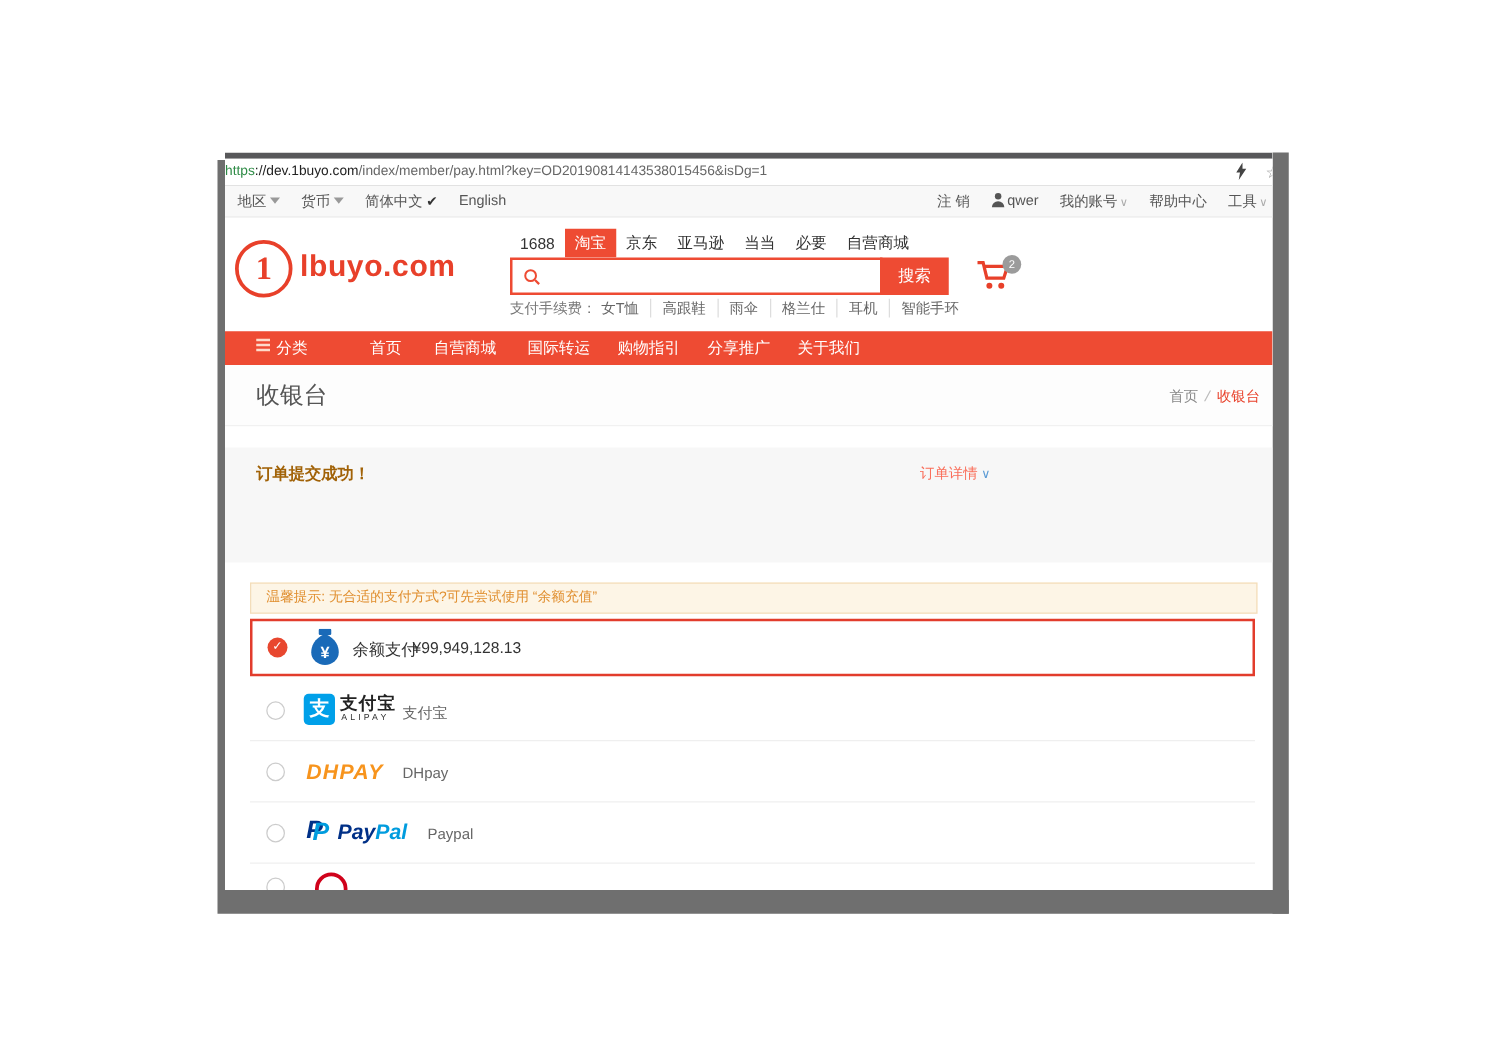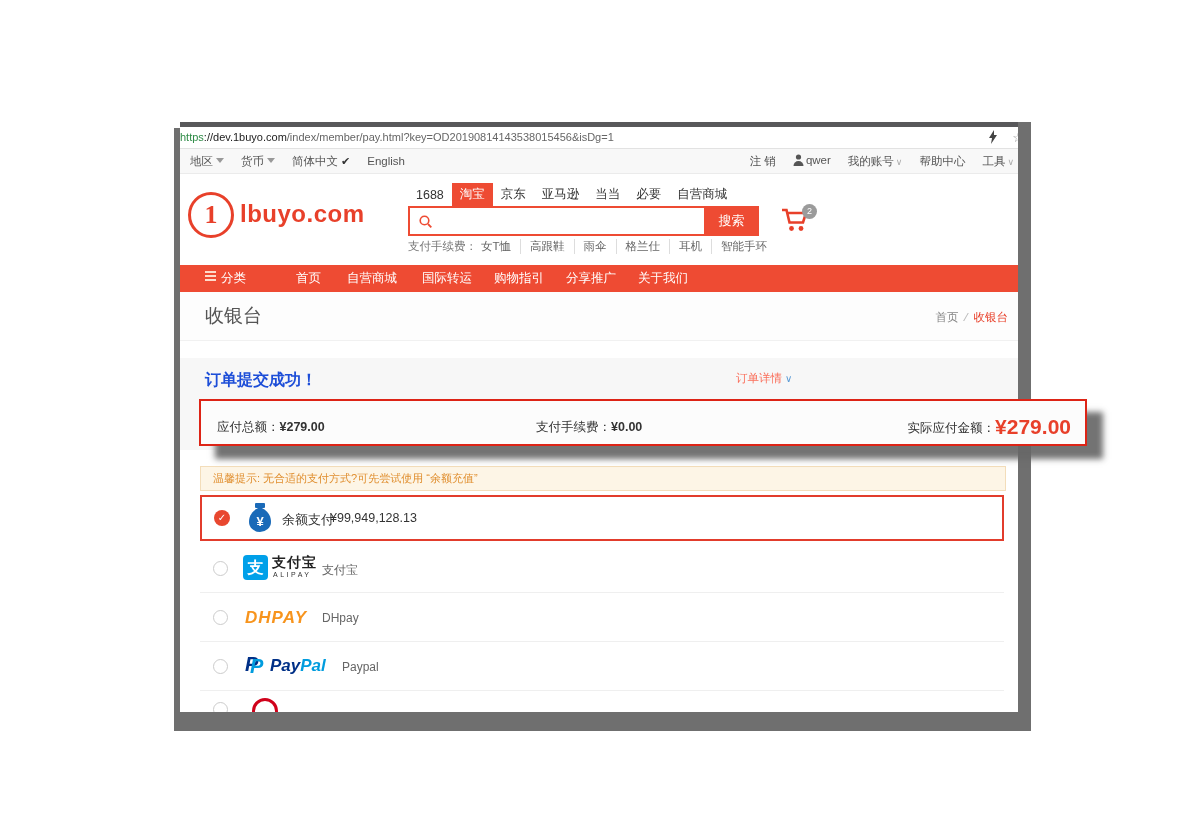--- a/index.html
+++ b/index.html
@@ -46,21 +46,21 @@
   .burger{display:inline-block;width:11px;margin-right:5px;vertical-align:-1px;}
   .burger i{display:block;height:2px;background:rgba(255,235,220,.9);margin:2px 0;}
   
   .crumb-bar{left:0;top:170px;width:838px;height:48px;background:#fdfdfd;border-bottom:1px solid #f1f1f1;}
   .page-title{position:absolute;left:25px;top:11px;font-size:19px;color:#555;}
   .crumbs{position:absolute;right:10px;top:18px;font-size:11.5px;color:#888;font-family:Liberation Mono, monospace;}
   .crumbs .cur{color:#e8402a;}
   .crumbs .sep{color:#bbb;padding:0 4px;}
   
   .grey-band{left:0;top:236px;width:838px;height:42px;background:#f7f7f7;}
-  .order-head{position:absolute;left:25px;top:12px;font-size:16px;font-weight:bold;color:#1d4ed8;}
+  .order-head{position:absolute;left:25px;top:12px;font-size:13px;font-weight:bold;color:#a16207;}
   .order-details{position:absolute;left:556px;top:13px;font-size:11.5px;color:#fa6e5a;cursor:pointer;}
   .order-details .chev-blue{color:#5b9bd5;font-size:10px;margin-left:3px;}
   
   .summary-box{left:199px;top:399px;width:884px;height:43px;background:#fcfcfc;border:2px solid #dd2416;
                box-shadow:16px 13px 6px rgba(103,103,103,.92);font-size:12.5px;color:#333;}
   .summary-box b{font-weight:bold;}
   .sum-left{position:absolute;left:16px;bottom:8px;}
   .sum-mid{position:absolute;left:335px;bottom:8px;}
   .sum-right{position:absolute;right:14px;bottom:5px;}
   .sum-right .big{font-size:21px;font-weight:bold;color:#e8402a;vertical-align:-2px;}
@@ -247,19 +247,14 @@
     </div>
     <div class="abs divider" style="top:568px;"></div>
 
     <div class="abs pay-row" style="top:570px;">
       <span class="radio" style="left:13px;top:10px;"></span>
       <span class="cutrow-logo" style="left:52px;top:6px;"></span>
     </div>
 
   </div>
 
-  <div class="abs summary-box">
-    <span class="sum-left"><span>应付总额：</span><b>¥279.00</b></span>
-    <span class="sum-mid"><span>支付手续费：</span><b>¥0.00</b></span>
-    <span class="sum-right"><span>实际应付金额：</span><span class="big">¥279.00</span></span>
-  </div>
 
 </div>
 
 </body></html>

